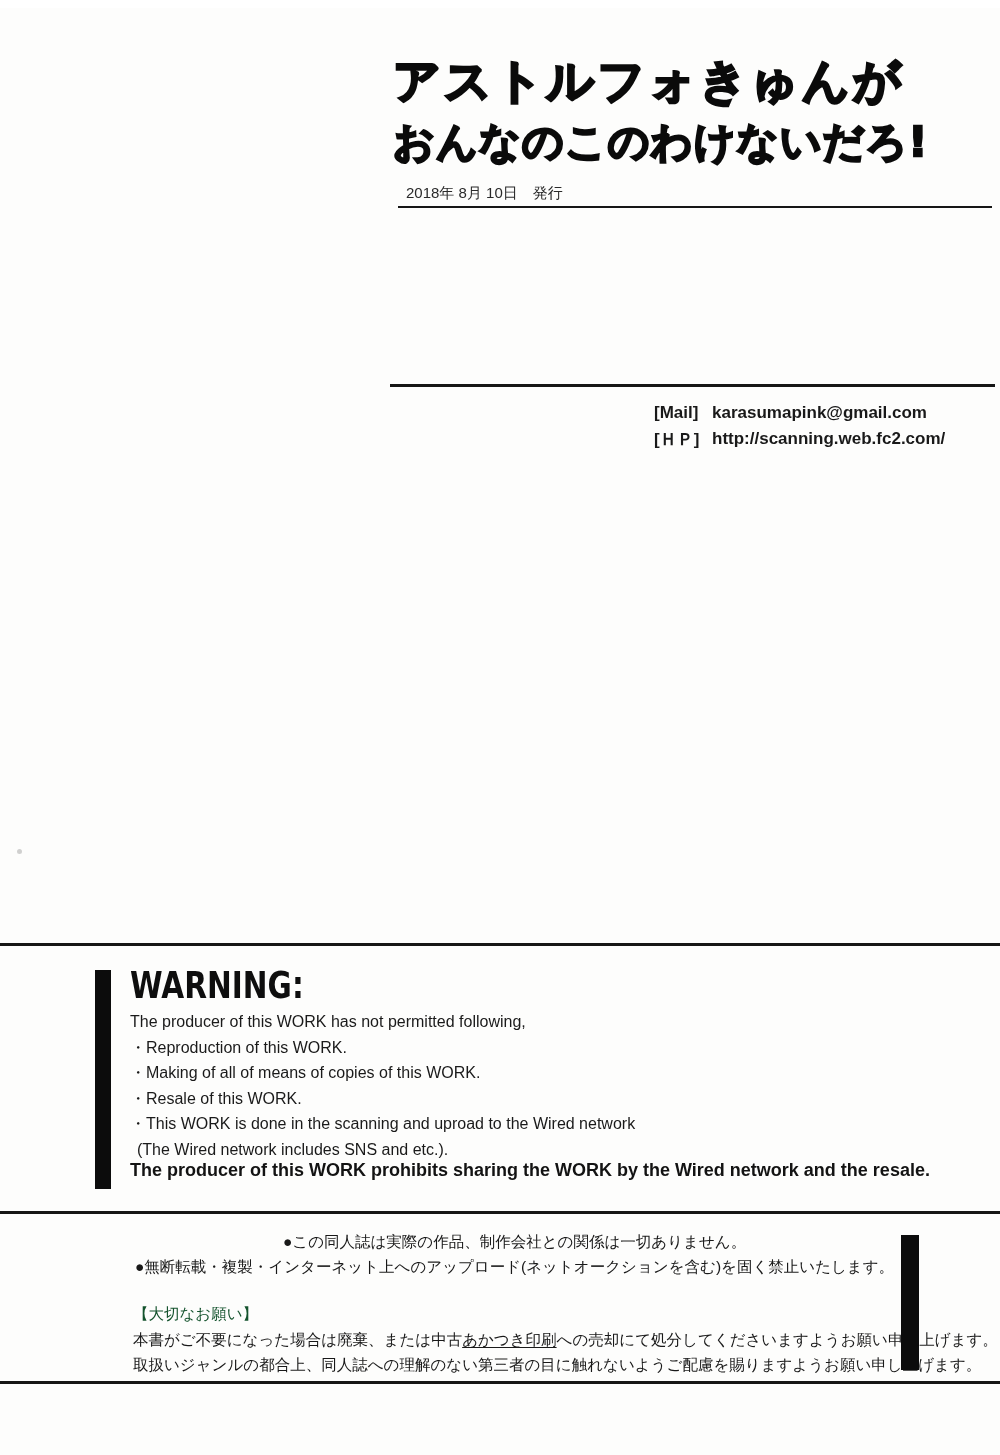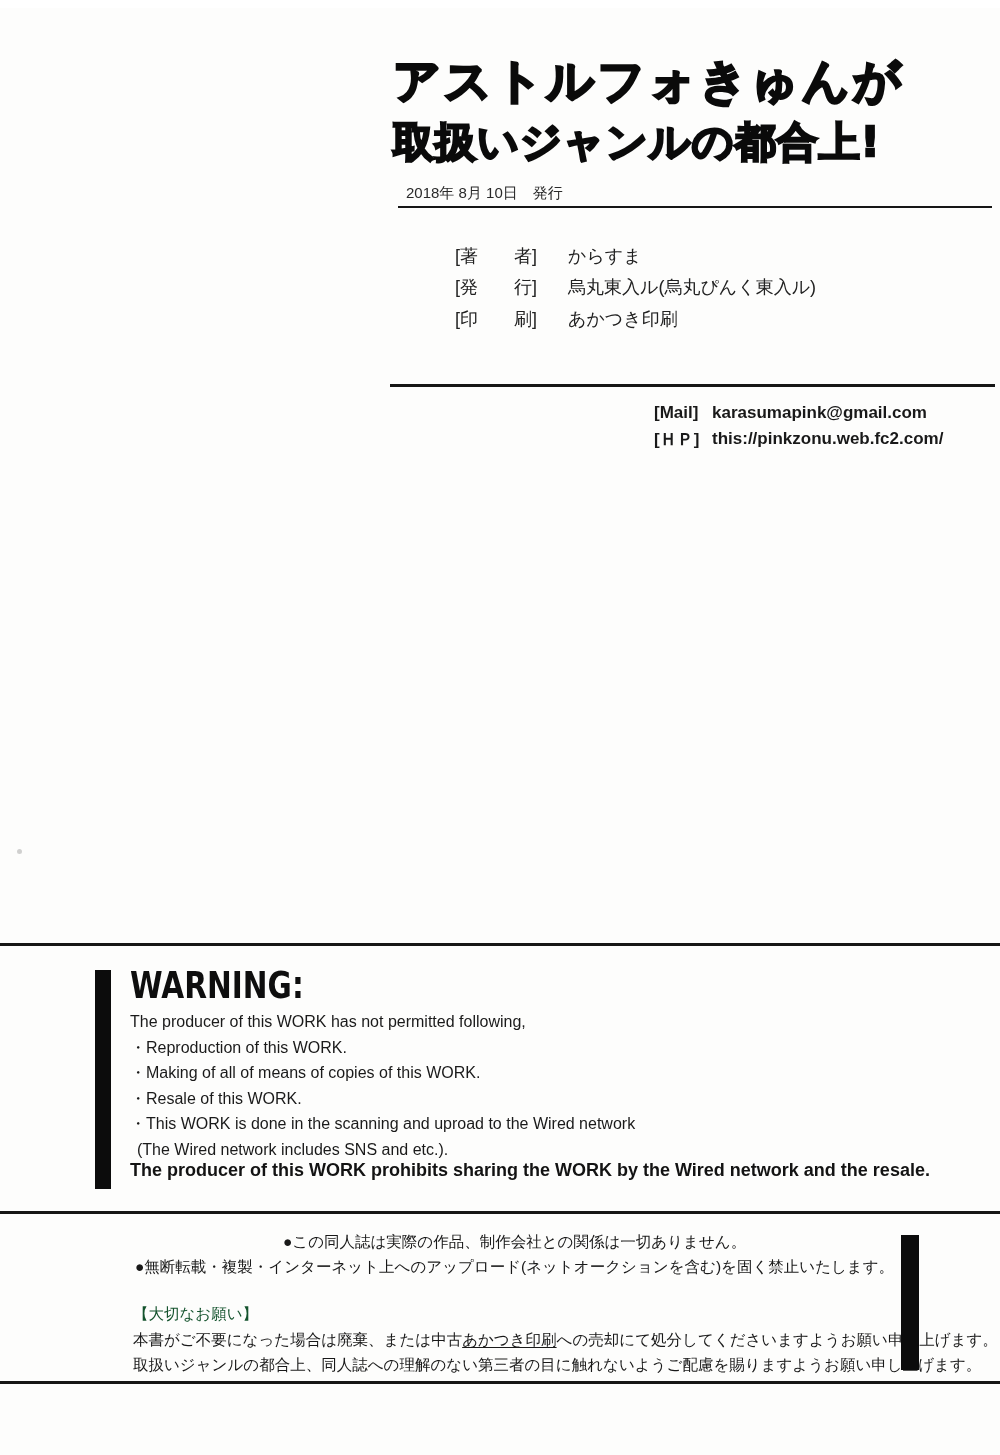--- a/index.html
+++ b/index.html
@@ -169,49 +169,35 @@
   }
   .u { text-decoration: underline; text-underline-offset: 2px; }
 </style>
 </head>
 <body>
 
 <div class="page">
 
   <div class="title-block">
     <div class="title-l1">アストルフォきゅんが</div>
-    <div class="title-l2">取扱いジャンルの都合上!</div>
+    <div class="title-l2">おんなのこのわけないだろ!</div>
   </div>
   <div class="pub-date">2018年 8月 10日　発行</div>
   <div class="rule rule-under-date"></div>
 
-  <div class="credits">
-    <div class="credit-row">
-      <span class="credit-label">[著　　者]</span>
-      <span class="credit-value">からすま</span>
-    </div>
-    <div class="credit-row">
-      <span class="credit-label">[発　　行]</span>
-      <span class="credit-value">烏丸東入ル(烏丸ぴんく東入ル)</span>
-    </div>
-    <div class="credit-row">
-      <span class="credit-label">[印　　刷]</span>
-      <span class="credit-value">あかつき印刷</span>
-    </div>
-  </div>
 
   <div class="rule rule-above-contact"></div>
   <div class="contact">
     <div class="contact-row">
       <span class="contact-label">[Mail]</span>
       <span class="contact-value">karasumapink@gmail.com</span>
     </div>
     <div class="contact-row">
       <span class="contact-label">[ＨＰ]</span>
-      <span class="contact-value">this://pinkzonu.web.fc2.com/</span>
+      <span class="contact-value">http://scanning.web.fc2.com/</span>
     </div>
   </div>
 
   <div class="speck"></div>
 
   <div class="rule rule-top-warning"></div>
   <div class="bar warning-bar"></div>
   <div class="warning-heading">WARNING:</div>
   <div class="warning-body">
     <div>The producer of this WORK has not permitted following,</div>

